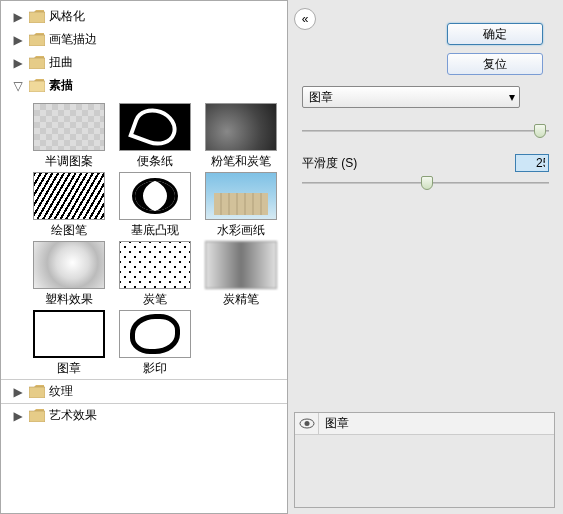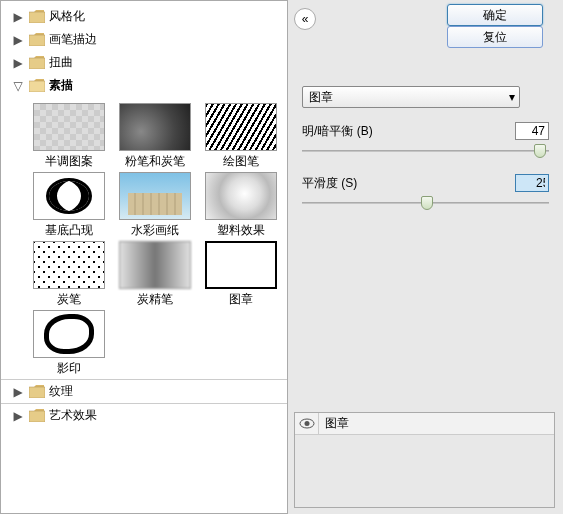--- a/index.html
+++ b/index.html
@@ -14,21 +14,21 @@
   .tree-label { color: #000; }
   .tree-label.bold { font-weight: bold; }
   .divider { border-top: 1px solid #ccc; margin: 0; }
   .thumb-grid { padding: 6px 2px 0 28px; display: flex; flex-wrap: wrap; gap: 0 6px; }
   .thumb-cell { width: 80px; display: flex; flex-direction: column; align-items: center; margin-bottom: 2px; }
   .thumb { width: 72px; height: 48px; background: #ddd; border: 1px solid #999; display: flex; align-items: center; justify-content: center; overflow: hidden; }
   .thumb.selected { border: 2px solid #000; background: #fff; }
   .thumb-label { text-align: center; margin-top: 2px; color: #000; }
   .right-panel { flex: 1; padding: 6px 8px 0 8px; position: relative; background: #e8e8e8; }
   .collapse-btn { position: absolute; left: 6px; top: 8px; width: 22px; height: 22px; border: 1px solid #aaa; border-radius: 11px; background: #fff; display: flex; align-items: center; justify-content: center; cursor: pointer; }
-  .btn-stack { display: flex; flex-direction: column; align-items: flex-end; position: absolute; right: 20px; top: 4px; }
+  .btn-stack { display: flex; flex-direction: column; align-items: flex-end; gap: 8px; position: absolute; right: 20px; top: 23px; }
   .win-btn { width: 96px; height: 22px; border: 1px solid #7a9cd4; border-radius: 3px; background: linear-gradient(#fdfdfd,#e5ecf6); color: #000; cursor: pointer; }
   .win-btn.primary { border: 1px solid #3c7fb1; box-shadow: 0 0 2px #6fb6e0; }
   .controls { margin-top: 80px; padding: 0 6px; }
   .dropdown { width: 218px; height: 22px; border: 1px solid #888; background: linear-gradient(#fff,#e9e9e9); display: flex; align-items: center; justify-content: space-between; padding: 0 4px 0 6px; cursor: pointer; border-radius: 2px; }
   .slider-group { margin-top: 14px; }
   .slider-label-row { display: flex; justify-content: space-between; align-items: center; }
   .slider-value { width: 34px; height: 18px; border: 1px solid #888; background: #fff; text-align: right; padding: 1px 3px; }
   .slider-value.hl { border: 1px solid #3c7fb1; background: #cde6f7; padding-left: 20px; }
   .slider-track { position: relative; height: 18px; margin-top: 2px; }
   .slider-line { position: absolute; top: 8px; left: 0; right: 0; height: 2px; background: #c4c4c4; border-top: 1px solid #aaa; }
@@ -99,20 +99,24 @@
         </span>
     <span class="tree-label bold">素描</span>
       </div>
     </div>
   <div class="thumb-grid" id="thumb-grid">
       <div class="thumb-cell">
         <div class="thumb checker"></div>
     <div class="thumb-label">半调图案</div>
       </div>
       <div class="thumb-cell">
+        <div class="thumb swirl-w"></div>
+    <div class="thumb-label">便条纸</div>
+      </div>
+      <div class="thumb-cell">
         <div class="thumb cloud-g"></div>
     <div class="thumb-label">粉笔和炭笔</div>
       </div>
       <div class="thumb-cell">
         <div class="thumb hatch"></div>
     <div class="thumb-label">绘图笔</div>
       </div>
       <div class="thumb-cell">
         <div class="thumb loops"></div>
     <div class="thumb-label">基底凸现</div>
@@ -181,24 +185,20 @@
     <button class="win-btn">复位</button>
   </div>
 
   <div class="controls">
     <div class="dropdown">
       <span>图章</span>
       <span>▾</span>
     </div>
     <div id="sliders">
         <div class="slider-group">
-          <div class="slider-label-row">
-      <span>明/暗平衡 (B)</span>
-      <input class="slider-value" value="47" style="">
-    </div>
     <div class="slider-track">
       <div class="slider-line"></div>
       <div class="slider-thumb" style="left:94%"></div>
     </div>
         </div>
         <div class="slider-group">
           <div class="slider-label-row">
       <span>平滑度 (S)</span>
       <input class="slider-value hl" value="25" style="">
     </div>

